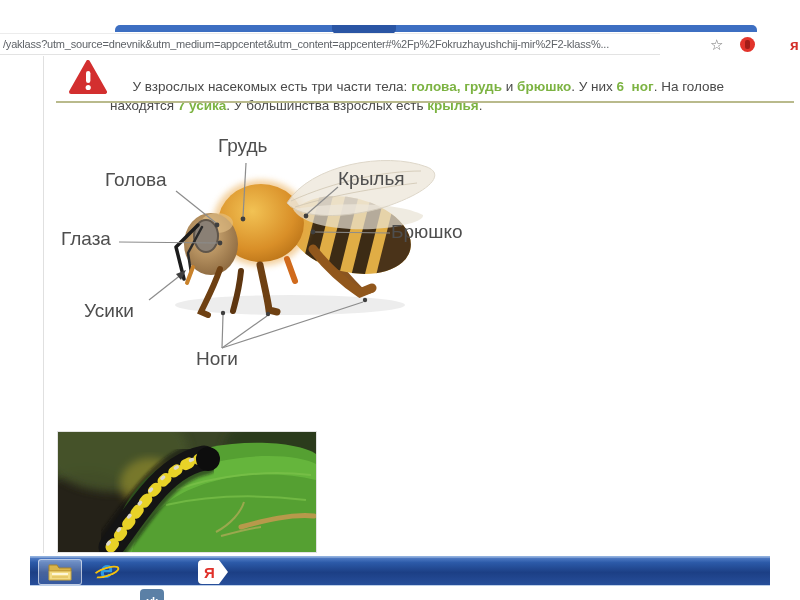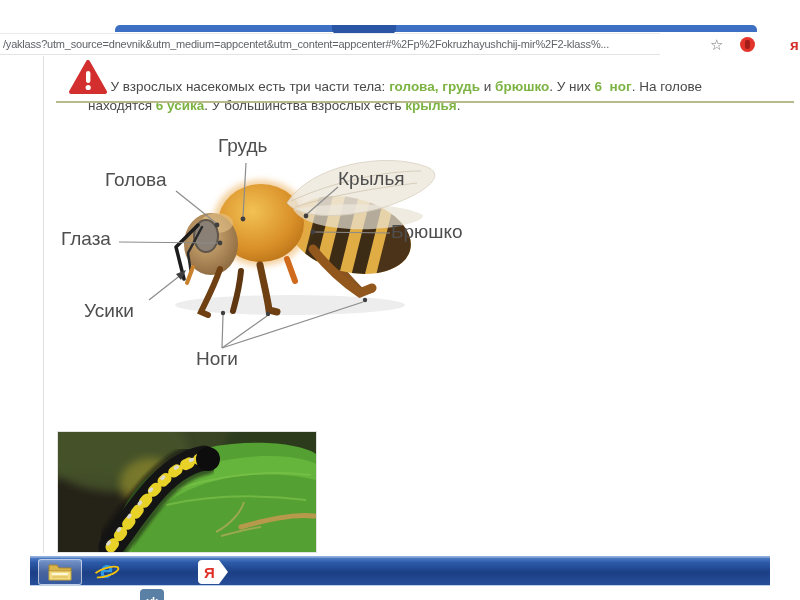--- a/index.html
+++ b/index.html
@@ -23,21 +23,21 @@
              background:#e2342b;}
   .ext-badge::after{content:"";position:absolute;left:5px;top:3px;width:5px;height:9px;
              border-radius:2px;background:#8c1511;opacity:.75;}
   .partial-ya{position:absolute;left:790px;top:2px;font-size:15px;font-weight:bold;color:#d3302a;}
 
   
   .page-left-edge{position:absolute;left:43px;top:56px;width:1px;height:497px;background:#e0e0e0;}
 
   .alert-box{position:absolute;left:56px;top:58px;width:738px;}
   .warn-svg{position:absolute;left:12px;top:2px;}
-  .alert-text{margin-left:32px;width:665px;font-size:13.5px;line-height:19px;color:#4a4a4a;
+  .alert-text{margin-left:54px;width:665px;font-size:13.5px;line-height:19px;color:#4a4a4a;
               white-space:pre-wrap;}
   .grn{color:#7cb342;font-weight:bold;}
 
   .separator{position:absolute;left:56px;top:101px;width:738px;height:2px;background:#b9ba8c;}
 
   
   .diagram{position:absolute;left:55px;top:131px;width:440px;height:246px;}
   .diagram svg{position:absolute;left:0;top:0;}
   .dlabel{position:absolute;font-size:19px;color:#4e4e4e;white-space:nowrap;}
   .lbl-thorax{left:163px;top:4px;}
@@ -97,21 +97,21 @@
   <div class="page-left-edge"></div>
 
   <div class="alert-box">
     <svg class="warn-svg" width="40" height="36" viewBox="0 0 40 36">
       <path d="M20,2 L37,32 L3,32 Z" fill="#d32f2f" stroke="#d32f2f" stroke-width="4" stroke-linejoin="round"></path>
       <rect x="18" y="11" width="4.4" height="12" rx="2.2" fill="#fff"></rect>
       <circle cx="20.2" cy="27.5" r="2.6" fill="#fff"></circle>
     </svg>
     <div class="alert-text">
       <span>У взрослых насекомых есть три части тела: </span><span class="grn">голова, грудь</span><span> и </span><span class="grn">брюшко</span><span>. У них </span><span class="grn">6  ног</span><span>. На голове
-находятся </span><span class="grn">6 усика</span><span>. У большинства взрослых есть </span><span class="grn">крылья</span><span>.</span>
+находятся </span><span class="grn">7 усика</span><span>. У большинства взрослых есть </span><span class="grn">крылья</span><span>.</span>
     </div>
   </div>
 
   <div class="separator"></div>
 
   <div class="diagram">
     <svg width="440" height="246" viewBox="0 0 440 246">
       <defs>
         <radialGradient id="thx" cx="40%" cy="35%" r="75%">
           <stop offset="0%" stop-color="#f2c254"></stop>

